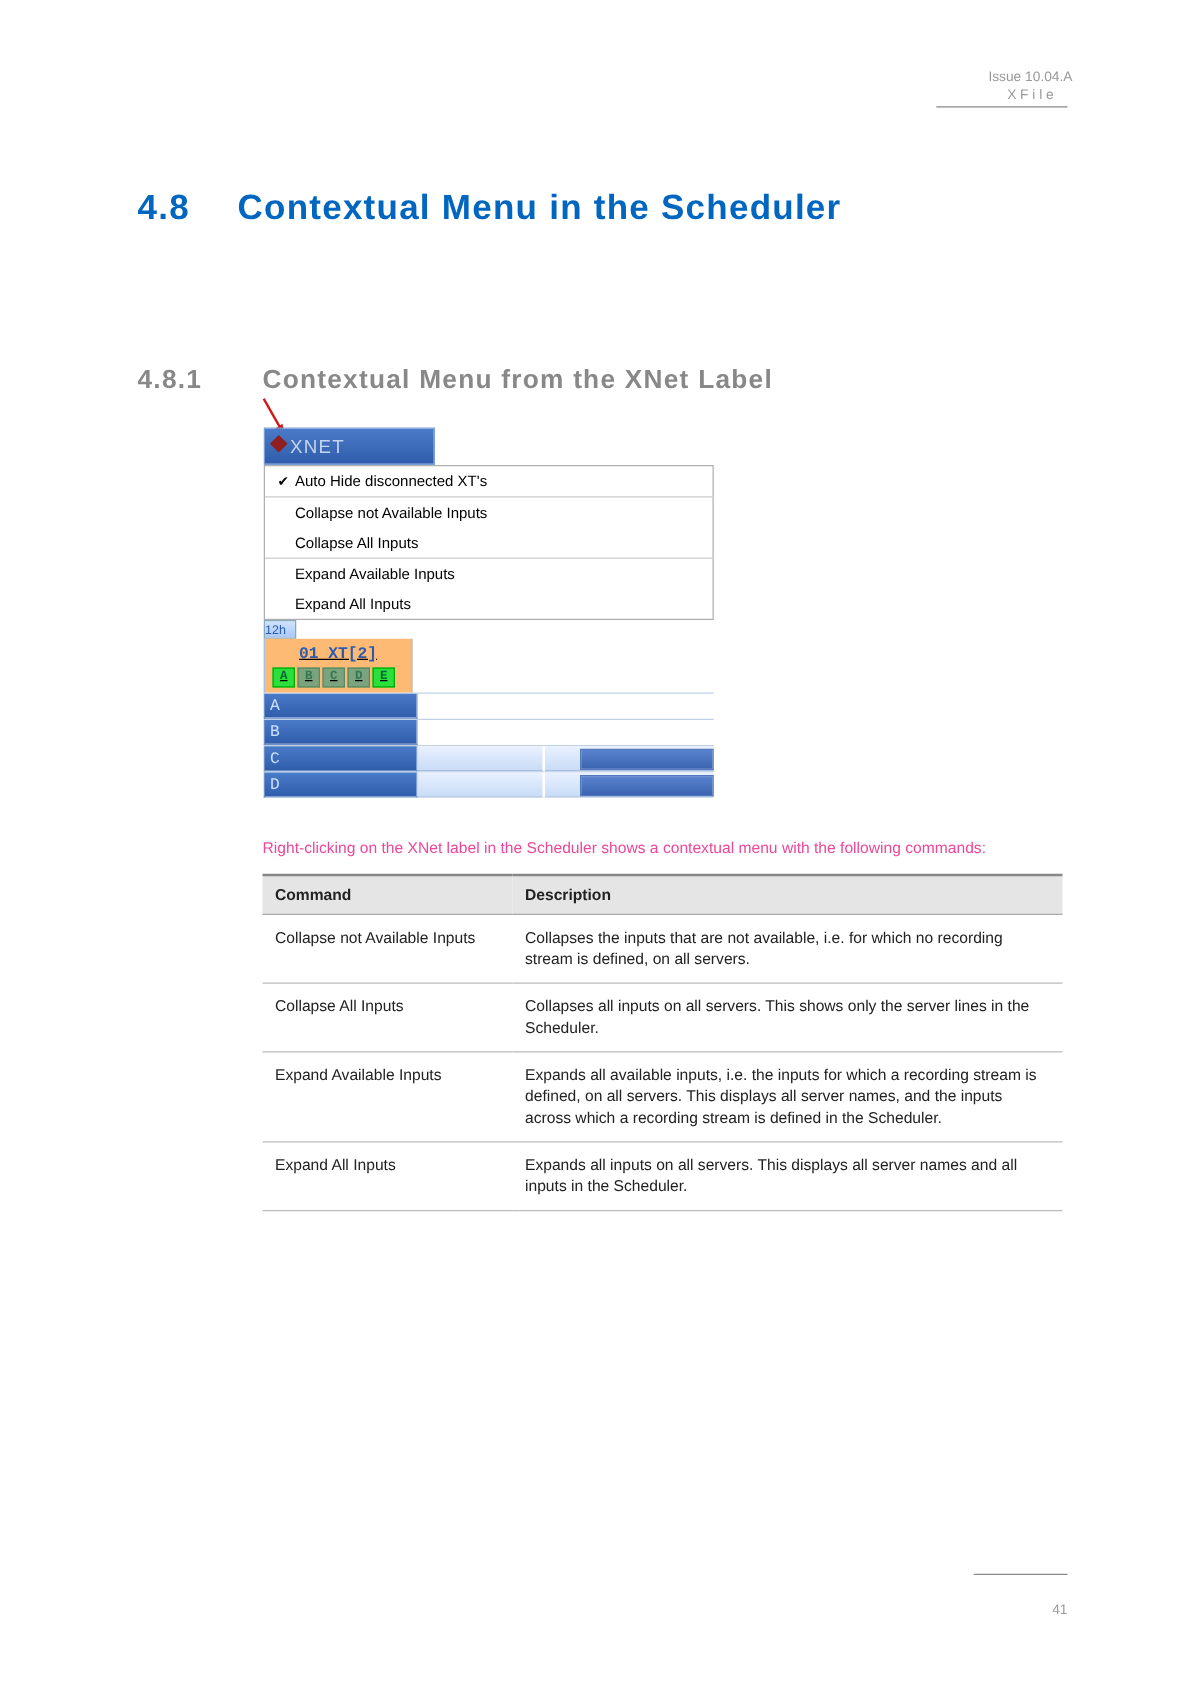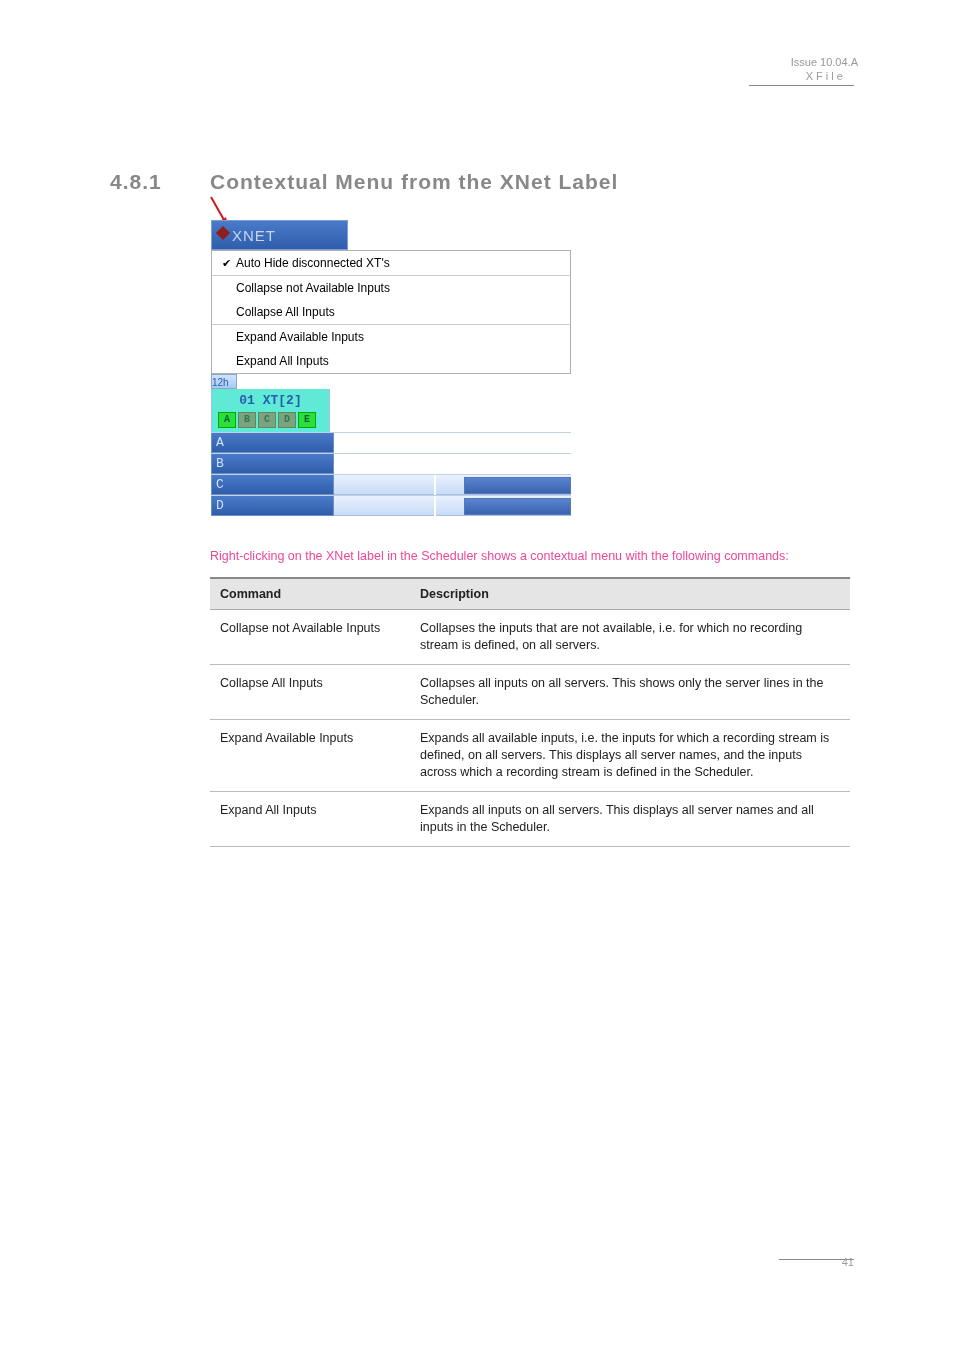--- a/index.html
+++ b/index.html
@@ -95,23 +95,24 @@
     align-items:center;
   }
   .menu-sep { border-top:1px solid #ccc; }
   .check { width:14px; display:inline-block; font-size:11px; }
   .time-cell {
     width:24px; background:linear-gradient(#cfe3ff,#a8c9f5); border:1px solid #8ab; font-size:10px; color:#2a5bb0;
     display:flex; align-items:flex-start; justify-content:flex-start; padding-top:2px;
   }
   .panel-row2 {
     width:117px;
-    background:#5eead4;
+    background:#fdba74;
     border-left:1px solid #a8bfe3;
     border-right:1px solid #a8bfe3;
+    text-decoration:underline;
   }
   .xt-label {
     text-align:center;
     font-family:'Courier New',monospace;
     font-size:13px;
     color:#2a5bb0;
     font-weight:bold;
     padding:4px 0 2px 0;
   }
   .chips { display:flex; gap:2px; padding:2px 6px 4px 6px; }
@@ -184,36 +185,39 @@
   table.def td.cmd { width:180px; }
   .footer-rule {
     position:absolute;
     bottom:90px;
     right:100px;
     width:75px;
     border-top:1px solid #888;
   }
   .footer-right {
     position:absolute;
-    bottom:82px;
+    bottom:56px;
     right:100px;
     font-size:11px;
     color:#999;
   }
 </style>
 </head>
 <body>
 
 <div class="page">
   <div class="header-right">
     <span>Issue 10.04.A</span><br>
     <span>X F i l e</span>
   </div>
   <div class="header-rule"></div>
 
+  <div class="h1">
+    <span class="num">4.8</span><span>Contextual Menu in the Scheduler</span>
+  </div>
 
   <div class="h2">
     <span class="num">4.8.1</span><span>Contextual Menu from the XNet Label</span>
   </div>
 
   <div class="figure">
     <svg class="arrow" viewBox="0 0 30 40">
       <line x1="5" y1="2" x2="22" y2="32" stroke="#d01818" stroke-width="2"></line>
       <polygon points="22,32 14,26 20,22" fill="#d01818"></polygon>
     </svg>

